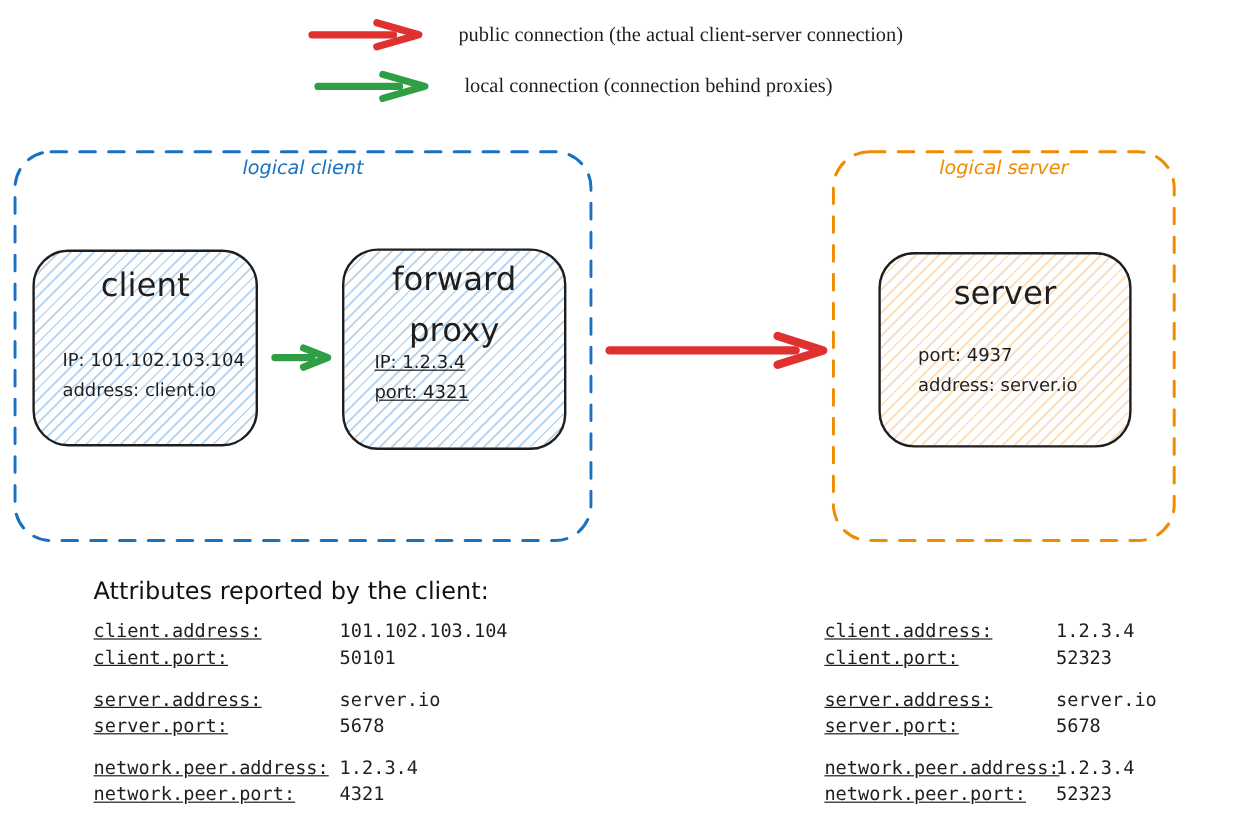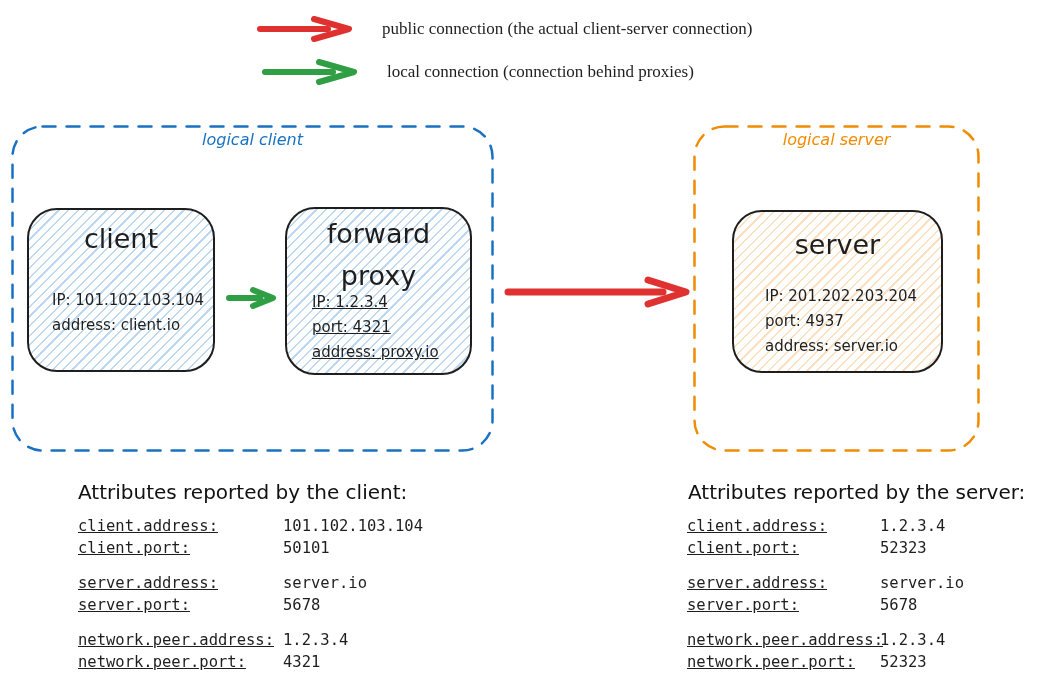--- a/index.html
+++ b/index.html
@@ -123,40 +123,38 @@
       <polyline points="27,5 47,13 27,21"></polyline>
     </g>
   </svg>
 
   <div class="abs node hatch-blue" style="left:285px; top:207px; width:187px; height:168px;">
     <div class="node-title" style="top:4px;">forward
 proxy</div>
     <div class="node-details" style="left:25px; top:81px;text-decoration:underline;">
       <div>IP: 1.2.3.4</div>
       <div>port: 4321</div>
-      <div>address: proxy.io</div>
     </div>
   </div>
 
   <svg class="abs" style="left:503px; top:274px;" width="190" height="36" viewBox="0 0 190 36">
     <g fill="none" stroke-width="7" stroke-linecap="round" stroke-linejoin="round" stroke="#e03131">
       <line x1="5" y1="18" x2="160" y2="18"></line>
       <polyline points="145,6 183,18 145,30"></polyline>
     </g>
   </svg>
 
   <svg class="abs" style="left:693px; top:125px;" width="287" height="327" viewBox="0 0 287 327">
     <rect x="1.5" y="1.5" width="284" height="324" rx="30" fill="none" stroke-width="2.5" stroke-dasharray="13 11" stroke-linecap="round" stroke="#f08c00"></rect>
   </svg>
   <div class="abs boundary-label label-orange" style="left:693px; top:130px; width:287px;">logical server</div>
 
   <div class="abs node hatch-orange" style="left:732px; top:210px; width:211px; height:163px;">
     <div class="node-title" style="top:12px;">server</div>
     <div class="node-details" style="left:31px; top:72px;">
-      <div>IP: 201.202.203.204</div>
       <div>port: 4937</div>
       <div>address: server.io</div>
     </div>
   </div>
 
   <div class="abs attrs-heading" style="left:78px; top:480px;">Attributes reported by the client:</div>
   <div class="abs attrs" style="left:78px; top:516px;">
     <div class="attr-group">
       <div class="attr-row">
         <span class="attr-key">client.address:</span>
@@ -182,21 +180,20 @@
         <span class="attr-key">network.peer.address:</span>
         <span class="attr-val">1.2.3.4</span>
       </div>
       <div class="attr-row">
         <span class="attr-key">network.peer.port:</span>
         <span class="attr-val">4321</span>
       </div>
     </div>
   </div>
 
-  <div class="abs attrs-heading" style="left:688px; top:480px;">Attributes reported by the server:</div>
   <div class="abs attrs attrs-server" style="left:687px; top:516px;">
     <div class="attr-group">
       <div class="attr-row">
         <span class="attr-key">client.address:</span>
         <span class="attr-val">1.2.3.4</span>
       </div>
       <div class="attr-row">
         <span class="attr-key">client.port:</span>
         <span class="attr-val">52323</span>
       </div>

